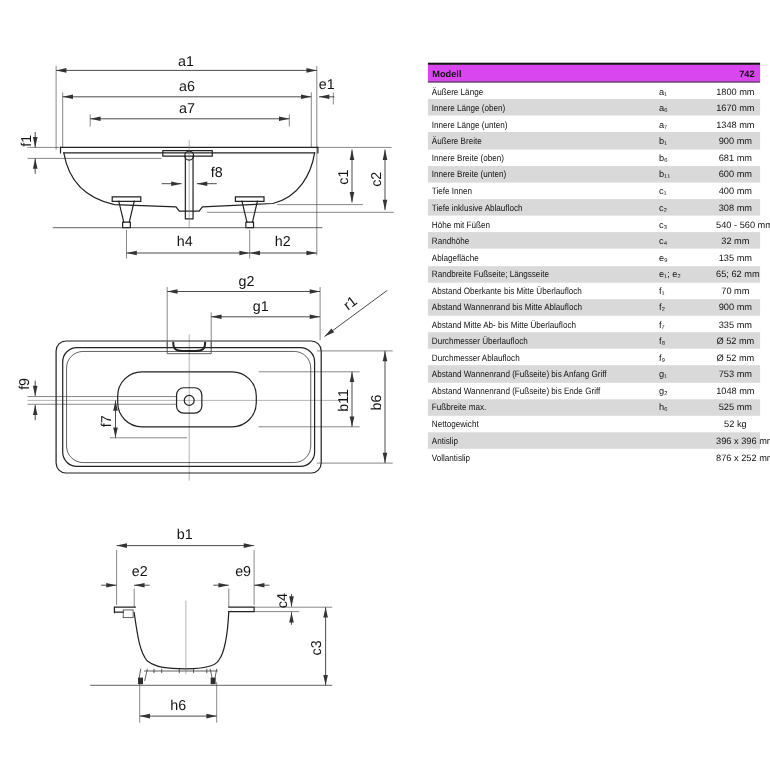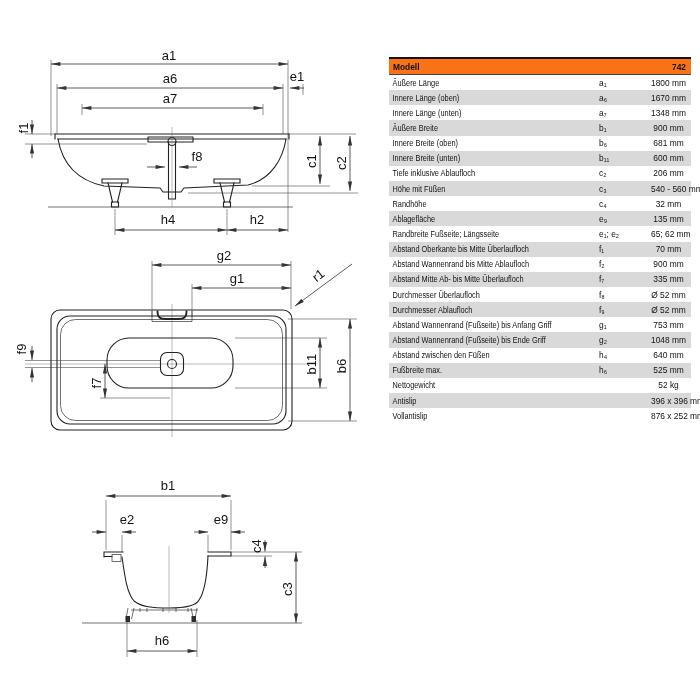--- a/index.html
+++ b/index.html
@@ -11,21 +11,21 @@
   .obj2{fill:none;stroke:#333;stroke-width:.7;}
   .dim{fill:none;stroke:#333;stroke-width:.8;}
   .ext{fill:none;stroke:#4a4a4a;stroke-width:.6;}
   .cl{fill:none;stroke:#777;stroke-width:.5;}
   .lbl{font-size:13px;fill:#141414;text-anchor:middle;font-family:"Liberation Sans",sans-serif;}
   .arrow{fill:#333;}
   .darkbit{fill:#2e2e2e;stroke:none;}
   
   .spec-table{position:absolute;left:389px;top:57px;width:302px;border-top:2px solid #141414;
               font-size:8.4px;color:#111;}
-  .thead{display:flex;align-items:center;height:15px;background:#f97316;
+  .thead{display:flex;align-items:center;height:15px;background:#d946ef;
          border-bottom:1px solid #454545;font-weight:bold;}
   .hl{flex:1;padding-left:4px;}
   .hv{padding-right:5px;}
   .trow{display:flex;align-items:center;height:15.15px;}
   .tbody .trow:nth-child(even){background:#d9d9d9;}
   .tl{width:175px;flex:none;padding-left:4px;white-space:nowrap;
       transform:scaleX(.88);transform-origin:0 50%;}
   .ts{width:52px;flex:none;white-space:nowrap;padding-left:31px;}
   .tv{flex:1;text-align:center;padding-right:5px;white-space:nowrap;}
 </style>
@@ -262,23 +262,28 @@
           <span class="tl">Innere Breite (oben)</span>
           <span class="ts">b₆</span>
           <span class="tv">681 mm</span>
         </div>
       <div class="trow">
           <span class="tl">Innere Breite (unten)</span>
           <span class="ts">b₁₁</span>
           <span class="tv">600 mm</span>
         </div>
       <div class="trow">
+          <span class="tl">Tiefe Innen</span>
+          <span class="ts">c₁</span>
+          <span class="tv">400 mm</span>
+        </div>
+      <div class="trow">
           <span class="tl">Tiefe inklusive Ablaufloch</span>
           <span class="ts">c₂</span>
-          <span class="tv">206 mm</span>
+          <span class="tv">308 mm</span>
         </div>
       <div class="trow">
           <span class="tl">Höhe mit Füßen</span>
           <span class="ts">c₃</span>
           <span class="tv">540 - 560 mm</span>
         </div>
       <div class="trow">
           <span class="tl">Randhöhe</span>
           <span class="ts">c₄</span>
           <span class="tv">32 mm</span>
@@ -322,25 +327,20 @@
           <span class="tl">Abstand Wannenrand (Fußseite) bis Anfang Griff</span>
           <span class="ts">g₁</span>
           <span class="tv">753 mm</span>
         </div>
       <div class="trow">
           <span class="tl">Abstand Wannenrand (Fußseite) bis Ende Griff</span>
           <span class="ts">g₂</span>
           <span class="tv">1048 mm</span>
         </div>
       <div class="trow">
-          <span class="tl">Abstand zwischen den Füßen</span>
-          <span class="ts">h₄</span>
-          <span class="tv">640 mm</span>
-        </div>
-      <div class="trow">
           <span class="tl">Fußbreite max.</span>
           <span class="ts">h₆</span>
           <span class="tv">525 mm</span>
         </div>
       <div class="trow">
           <span class="tl">Nettogewicht</span>
           <span class="ts"></span>
           <span class="tv">52 kg</span>
         </div>
       <div class="trow">

